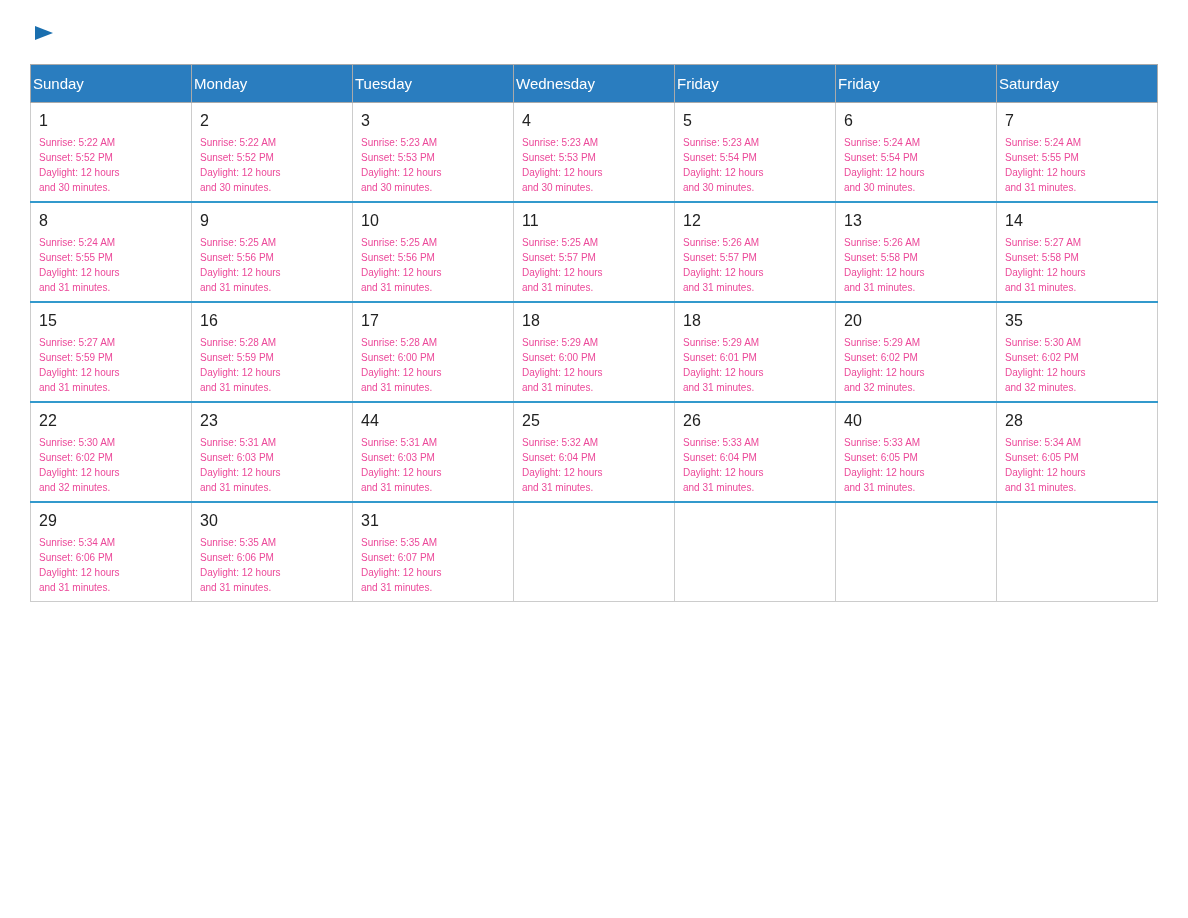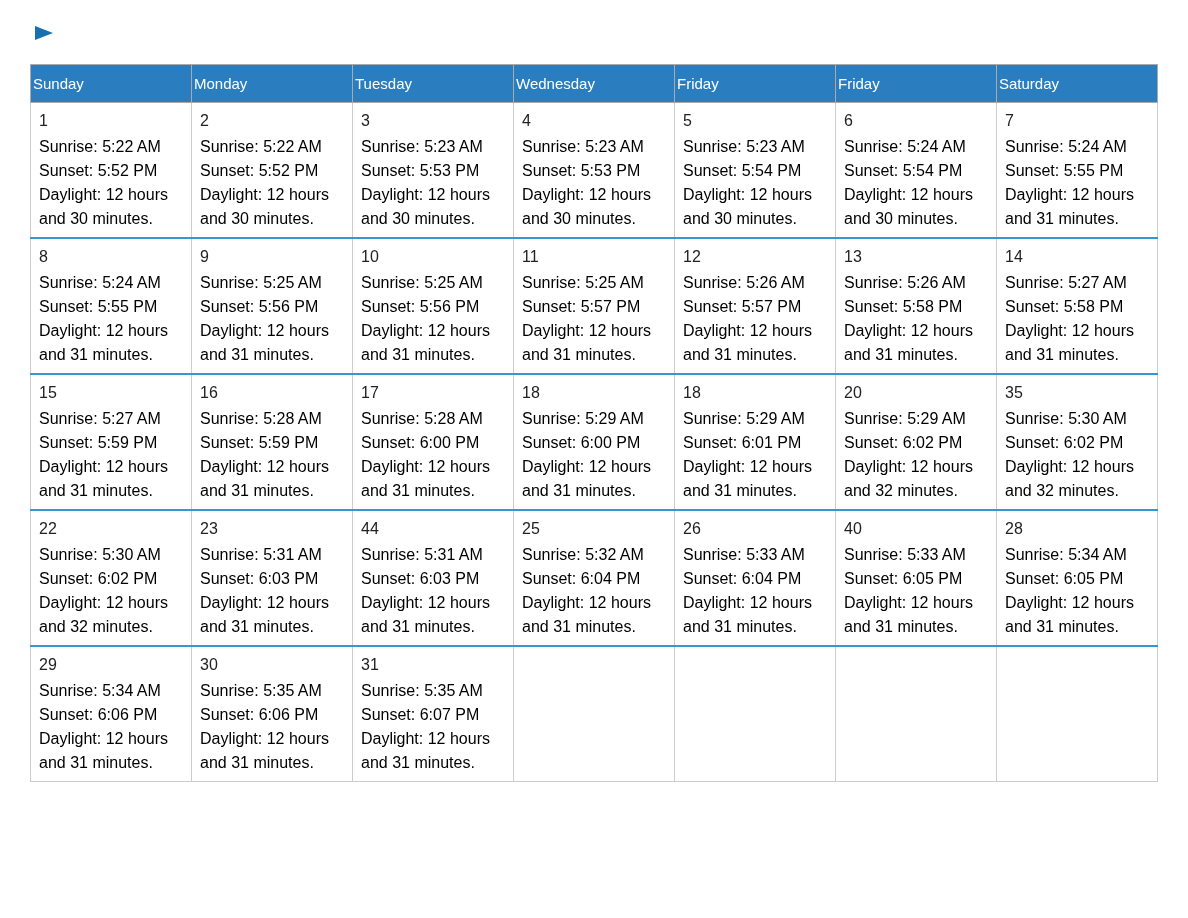--- a/index.html
+++ b/index.html
@@ -81,22 +81,22 @@
       line-height: 1.5;
     }
     .day-number {
       font-size: 16px;
       font-weight: normal;
       color: #222222;
       display: block;
       margin-bottom: 2px;
     }
     .day-info {
-      font-size: 16px;
-      color: #000000;
+      font-size: 10px;
+      color: #ec4899;
       line-height: 1.5;
     }
     .calendar tr:not(:last-child) td {
       border-bottom: 2px solid #3399cc;
     }
     .empty-cell {
       background: #ffffff;
     }
   </style>
 </head>

